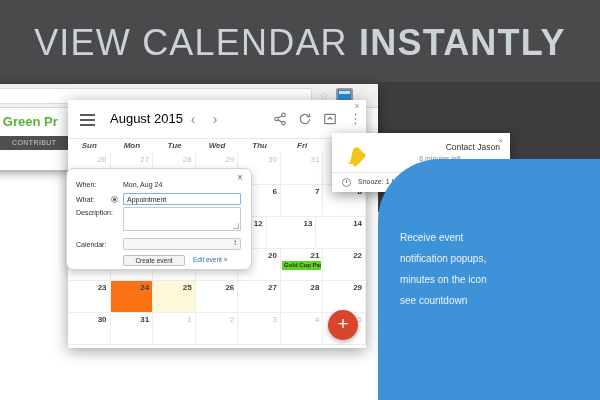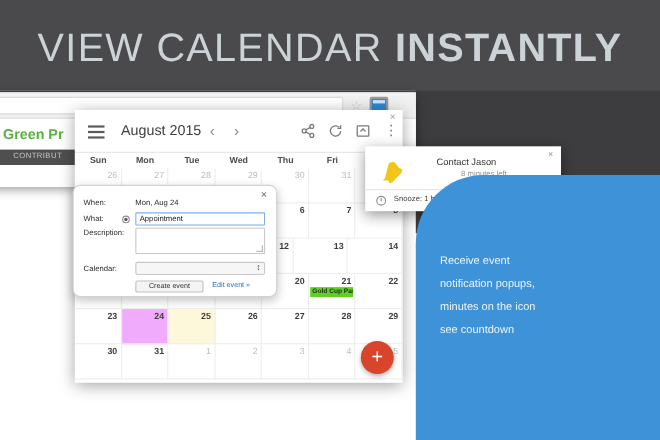--- a/index.html
+++ b/index.html
@@ -92,57 +92,57 @@
     position: absolute; left: 0; top: 8px; width: 298px; height: 28px;
   }
   .hamburger {
     position: absolute; left: 12px; top: 6px; width: 15px; height: 11px;
   }
   .hamburger i {
     display: block; height: 2px; background: #5b5b5b; margin-bottom: 3px;
   }
   .cal-month {
     position: absolute; left: 42px; top: 3px;
-    font-size: 13px; color: #404040; white-space: nowrap;
+    font-size: 13px; color: #000000; white-space: nowrap;
   }
   .nav-prev, .nav-next {
     position: absolute; top: 3px; width: 14px; height: 16px;
     font-size: 14px; color: #8a8a8a; text-align: center; line-height: 16px;
   }
   .nav-prev { left: 118px; }
   .nav-next { left: 140px; }
   .tool {
     position: absolute; top: 4px; width: 15px; height: 15px; color: #7a7a7a;
   }
   .tool svg { display: block; }
   .t-share { left: 205px; }
   .t-refresh { left: 230px; }
   .t-open { left: 255px; }
   .t-more { left: 280px; font-size: 13px; text-align: center; line-height: 14px; color:#7a7a7a; }
 
   .cal-grid {
     position: absolute; left: 0; top: 38px; width: 298px; height: 210px;
     border-top: 1px solid #e6e6e6;
   }
-  .dow-row { display: flex; width: 298px; height: 14px; }
+  .dow-row { display: flex; width: 298px; height: 14px; font-style: italic; }
   .dow {
     flex: 1; text-align: center; font-size: 8px; font-weight: bold;
     color: #4a4a4a; line-height: 14px;
   }
   .week { display: flex; width: 298px; height: 32px; }
   .day {
     flex: 1; position: relative;
     border-right: 1px solid #ededed; border-bottom: 1px solid #ededed;
   }
   .day .num {
     position: absolute; right: 3px; top: 2px;
     font-size: 8px; color: #3c3c3c; font-weight: bold; margin-left: 36px;
   }
   .day.other .num { color: #bdbdbd; font-weight: normal; }
-  .day.sel { background: #f0abfc; }
+  .day.sel { background: #f97316; }
   .day.today { background: #fdf8d9; }
   .chip {
     position: absolute; left: 1px; right: 1px; top: 12px; height: 9px;
     background: #5cd41f; color: #2a2a2a;
     font-size: 6px; font-weight: bold; line-height: 9px;
     padding-left: 2px; overflow: hidden; white-space: nowrap;
   }
   .fab {
     position: absolute; right: 8px; bottom: 8px; width: 30px; height: 30px;
     border-radius: 50%; background: #d9452b;
@@ -215,22 +215,22 @@
     box-shadow: 0 3px 12px rgba(0,0,0,.42);
   }
   .notif-close {
     position: absolute; right: 5px; top: 3px; width: 9px; height: 9px;
     color: #8b8b8b; font-size: 8px; line-height: 9px; text-align: center;
   }
   .bell {
     position: absolute; left: 12px; top: 12px; width: 26px; height: 24px;
   }
   .notif-title {
-    position: absolute; left: 32px; top: 9px; width: 120px;
-    font-size: 8.5px; color: #333; text-align: center;
+    position: absolute; left: 48px; top: 9px; width: 120px;
+    font-size: 8.5px; color: #333; text-align: right;
   }
   .notif-sub {
     position: absolute; left: 48px; top: 22px; width: 120px;
     font-size: 7px; color: #8f8f8f; text-align: center;
   }
   .notif-div {
     position: absolute; left: 0; top: 39px; width: 178px; height: 1px;
     background: #e4e4e4;
   }
   .snooze-icon {

